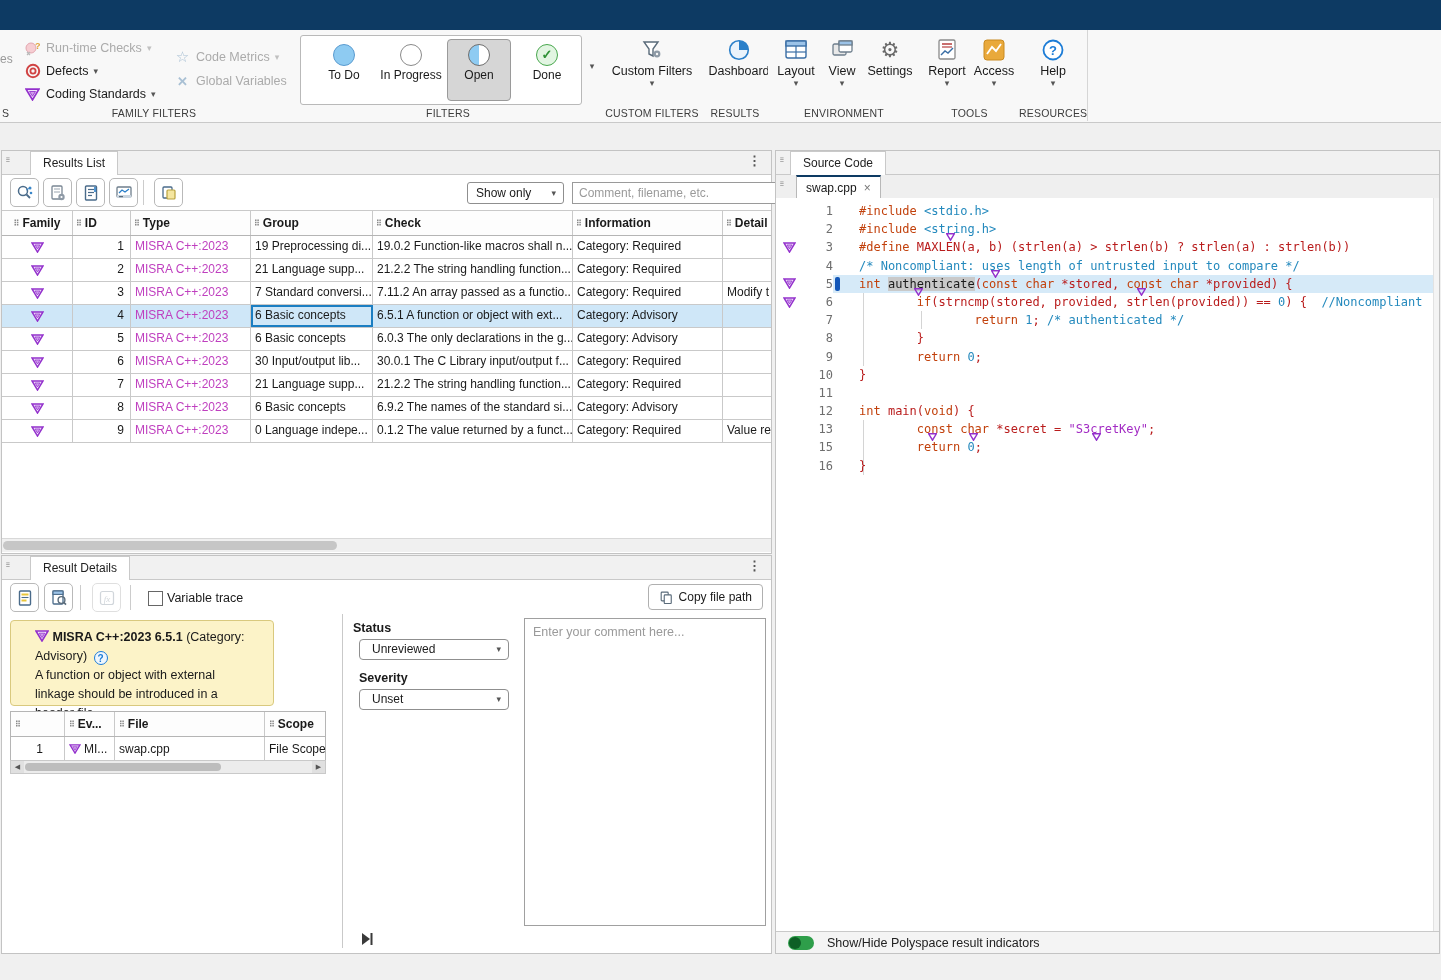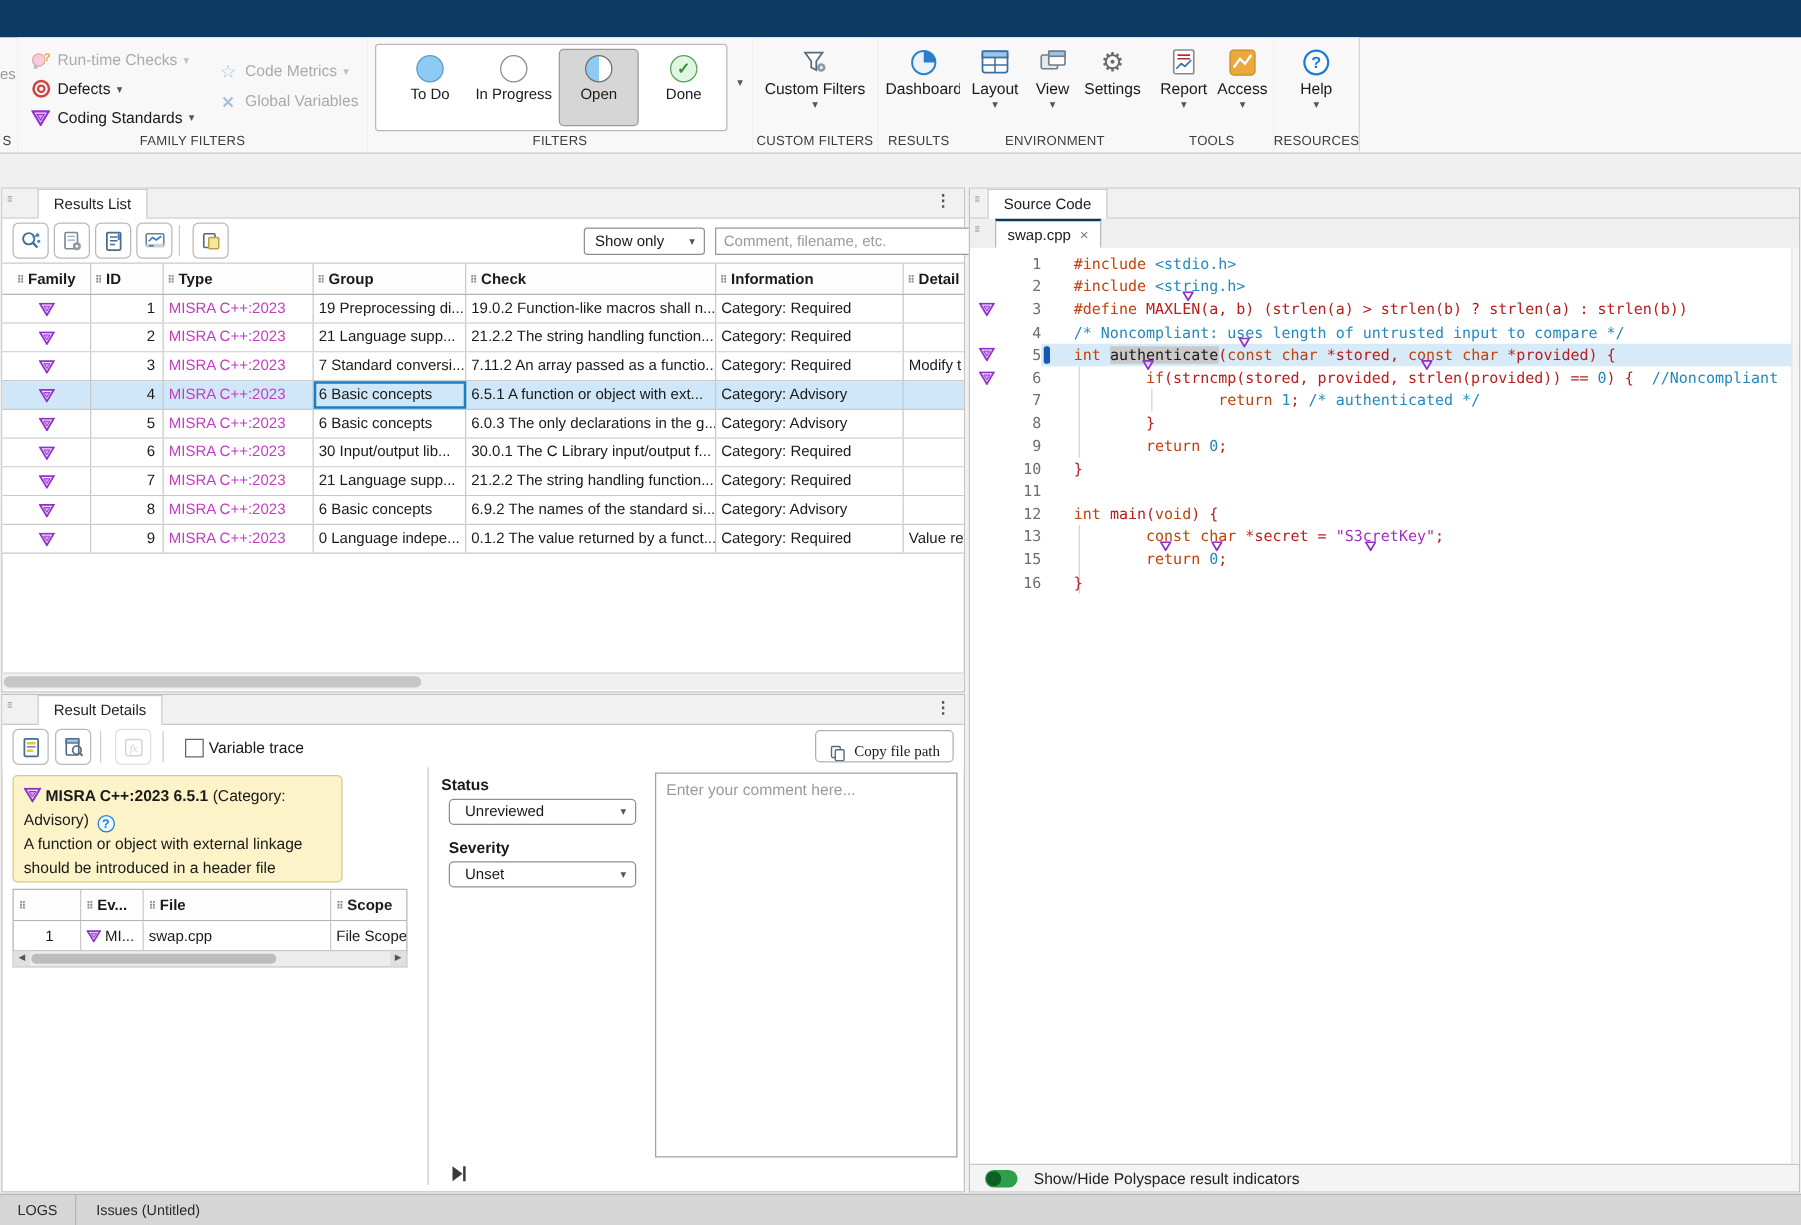--- a/index.html
+++ b/index.html
@@ -62,22 +62,22 @@
   .c-group{width:122px;}
   .c-check{width:200px;}
   .c-info{width:150px;}
   .c-detail{width:48px;border-right:none;flex:1;}
   .rc.focused{outline:2px solid #1b7ec2;outline-offset:-2px;}
   .hscroll{position:absolute;left:0;bottom:1px;width:769px;height:13px;background:#f0f0f0;border-top:1px solid #d8d8d8;}
   .hthumb{position:absolute;left:1px;top:2px;width:334px;height:9px;background:#c6c6c6;border-radius:5px;}
   
   .chk{position:absolute;width:13px;height:13px;border:1px solid #666;background:#fff;}
   .cplabel{font-size:12.5px;}
-  .copybtn{position:absolute;right:8px;top:26px;height:24px;border:1px solid #b0b0b0;border-radius:4px;background:#fff;display:flex;align-items:flex-end;gap:6px;padding:0 10px;font-size:12px;font-family:Liberation Serif, serif;}
-  .ybox{position:absolute;left:8px;top:64px;width:264px;height:86px;background:#fcf3c8;border:1px solid #d9c97e;border-radius:4px;box-sizing:border-box;padding:7px 8px;font-size:12.5px;line-height:19px;}
+  .copybtn{position:absolute;right:8px;top:26px;height:24px;border:1px solid #b0b0b0;border-radius:4px;background:#fff;display:flex;align-items:center;gap:6px;padding:0 10px;font-size:12px;}
+  .ybox{position:absolute;left:8px;top:64px;width:264px;height:86px;background:#fcf3c8;border:1px solid #d9c97e;border-radius:4px;box-sizing:border-box;padding:7px 24px;font-size:12.5px;line-height:19px;}
   .qicon{display:inline-block;width:14px;height:14px;border:1.5px solid #1c7cd6;border-radius:50%;color:#1c7cd6;font-size:10px;font-weight:bold;text-align:center;line-height:13px;box-sizing:border-box;margin-left:3px;vertical-align:-2px;background:#eef6fd;}
   .etable{position:absolute;left:8px;top:155px;width:316px;font-size:12px;}
   .erow{display:flex;height:24px;border:1px solid #b5b5b5;border-top:none;background:#fff;}
   .erow.ehead{border-top:1px solid #b5b5b5;font-weight:bold;background:#fdfdfd;}
   .ec{border-right:1px solid #c9c9c9;display:flex;align-items:center;padding-left:4px;box-sizing:border-box;overflow:hidden;white-space:nowrap;}
   .ec:last-child{border-right:none;}
   .ec0{width:54px;}.ec1{width:50px;}.ec2{width:150px;}.ec3{flex:1;}
   .escroll{position:absolute;left:8px;top:204px;width:316px;height:14px;background:#ececec;border:1px solid #c9c9c9;box-sizing:border-box;}
   .earr{position:absolute;top:0;width:13px;height:12px;font-size:7px;color:#555;text-align:center;line-height:12px;background:#e0e0e0;}
   .ethumb{position:absolute;left:14px;top:2px;width:196px;height:8px;background:#bdbdbd;border-radius:4px;}
@@ -759,18 +759,14 @@
     </div>
     <div class="vscroll"></div>
     <div class="togglebar">
       <span class="toggle">
           <span class="knob"></span>
         </span>
       <span>Show/Hide Polyspace result indicators</span>
     </div>
   </div>
 
-  <div class="statusbar">
-    <div class="sbtab logs">LOGS</div>
-    <div class="sbtab issues">Issues (Untitled)</div>
-  </div>
 
 </div>
 
 </body></html>

